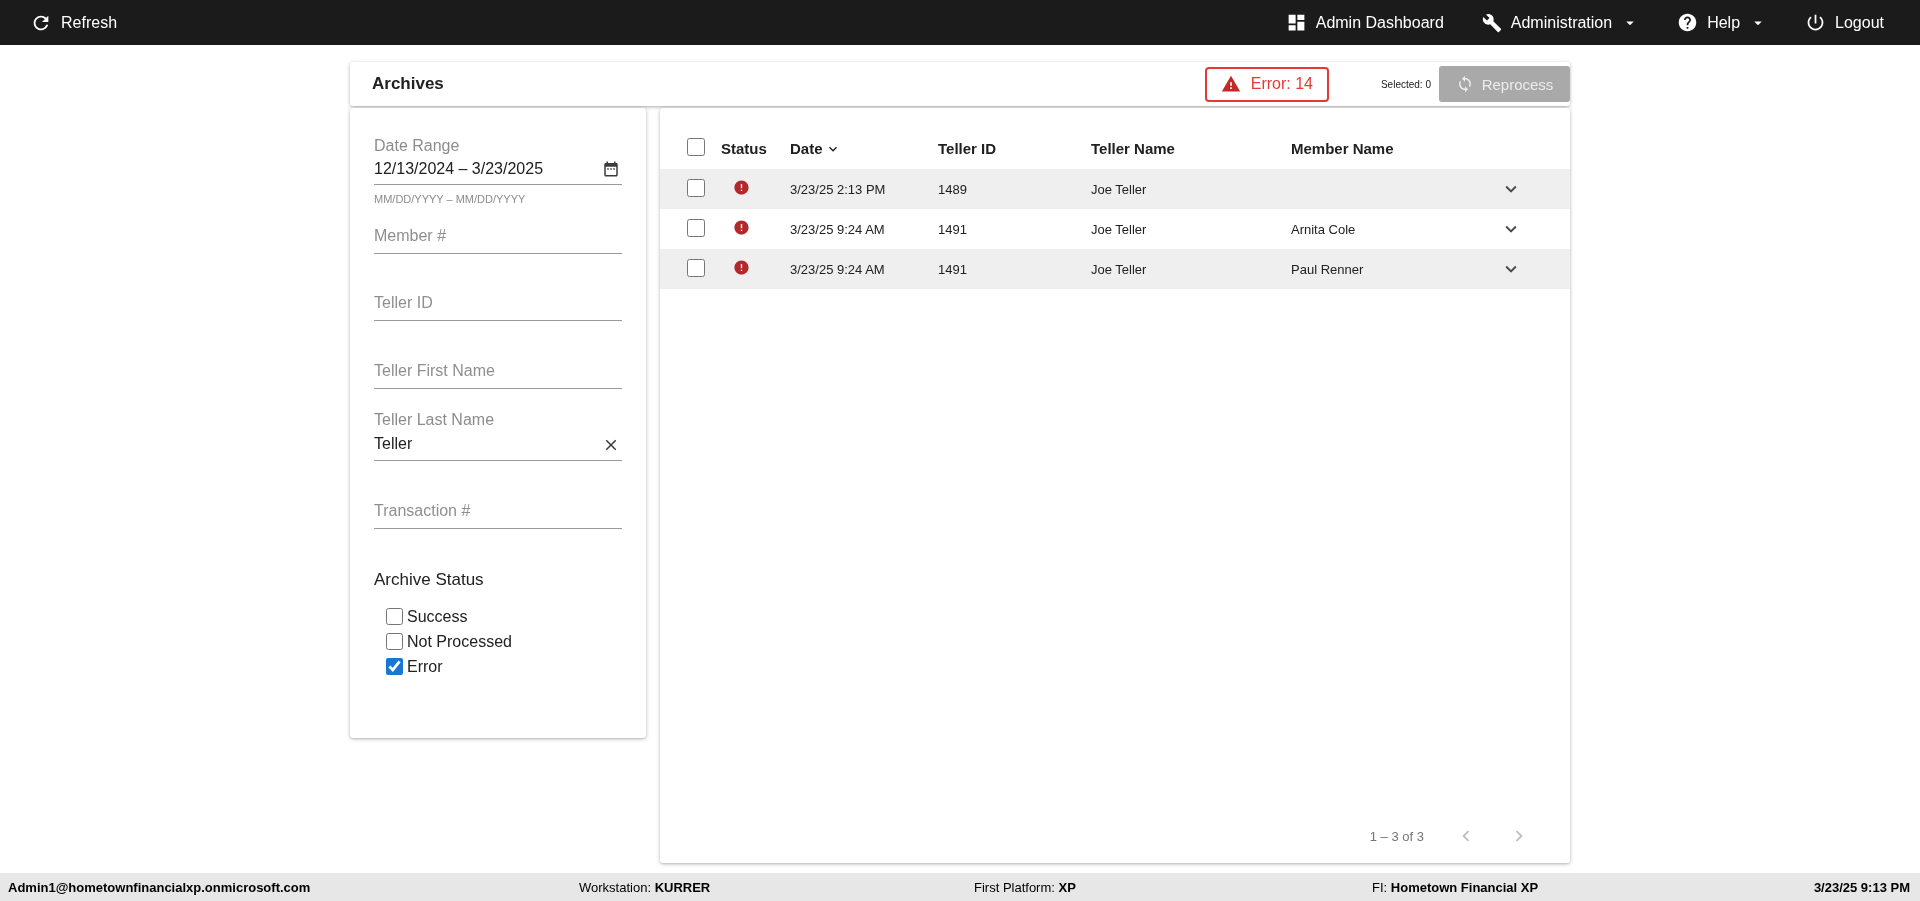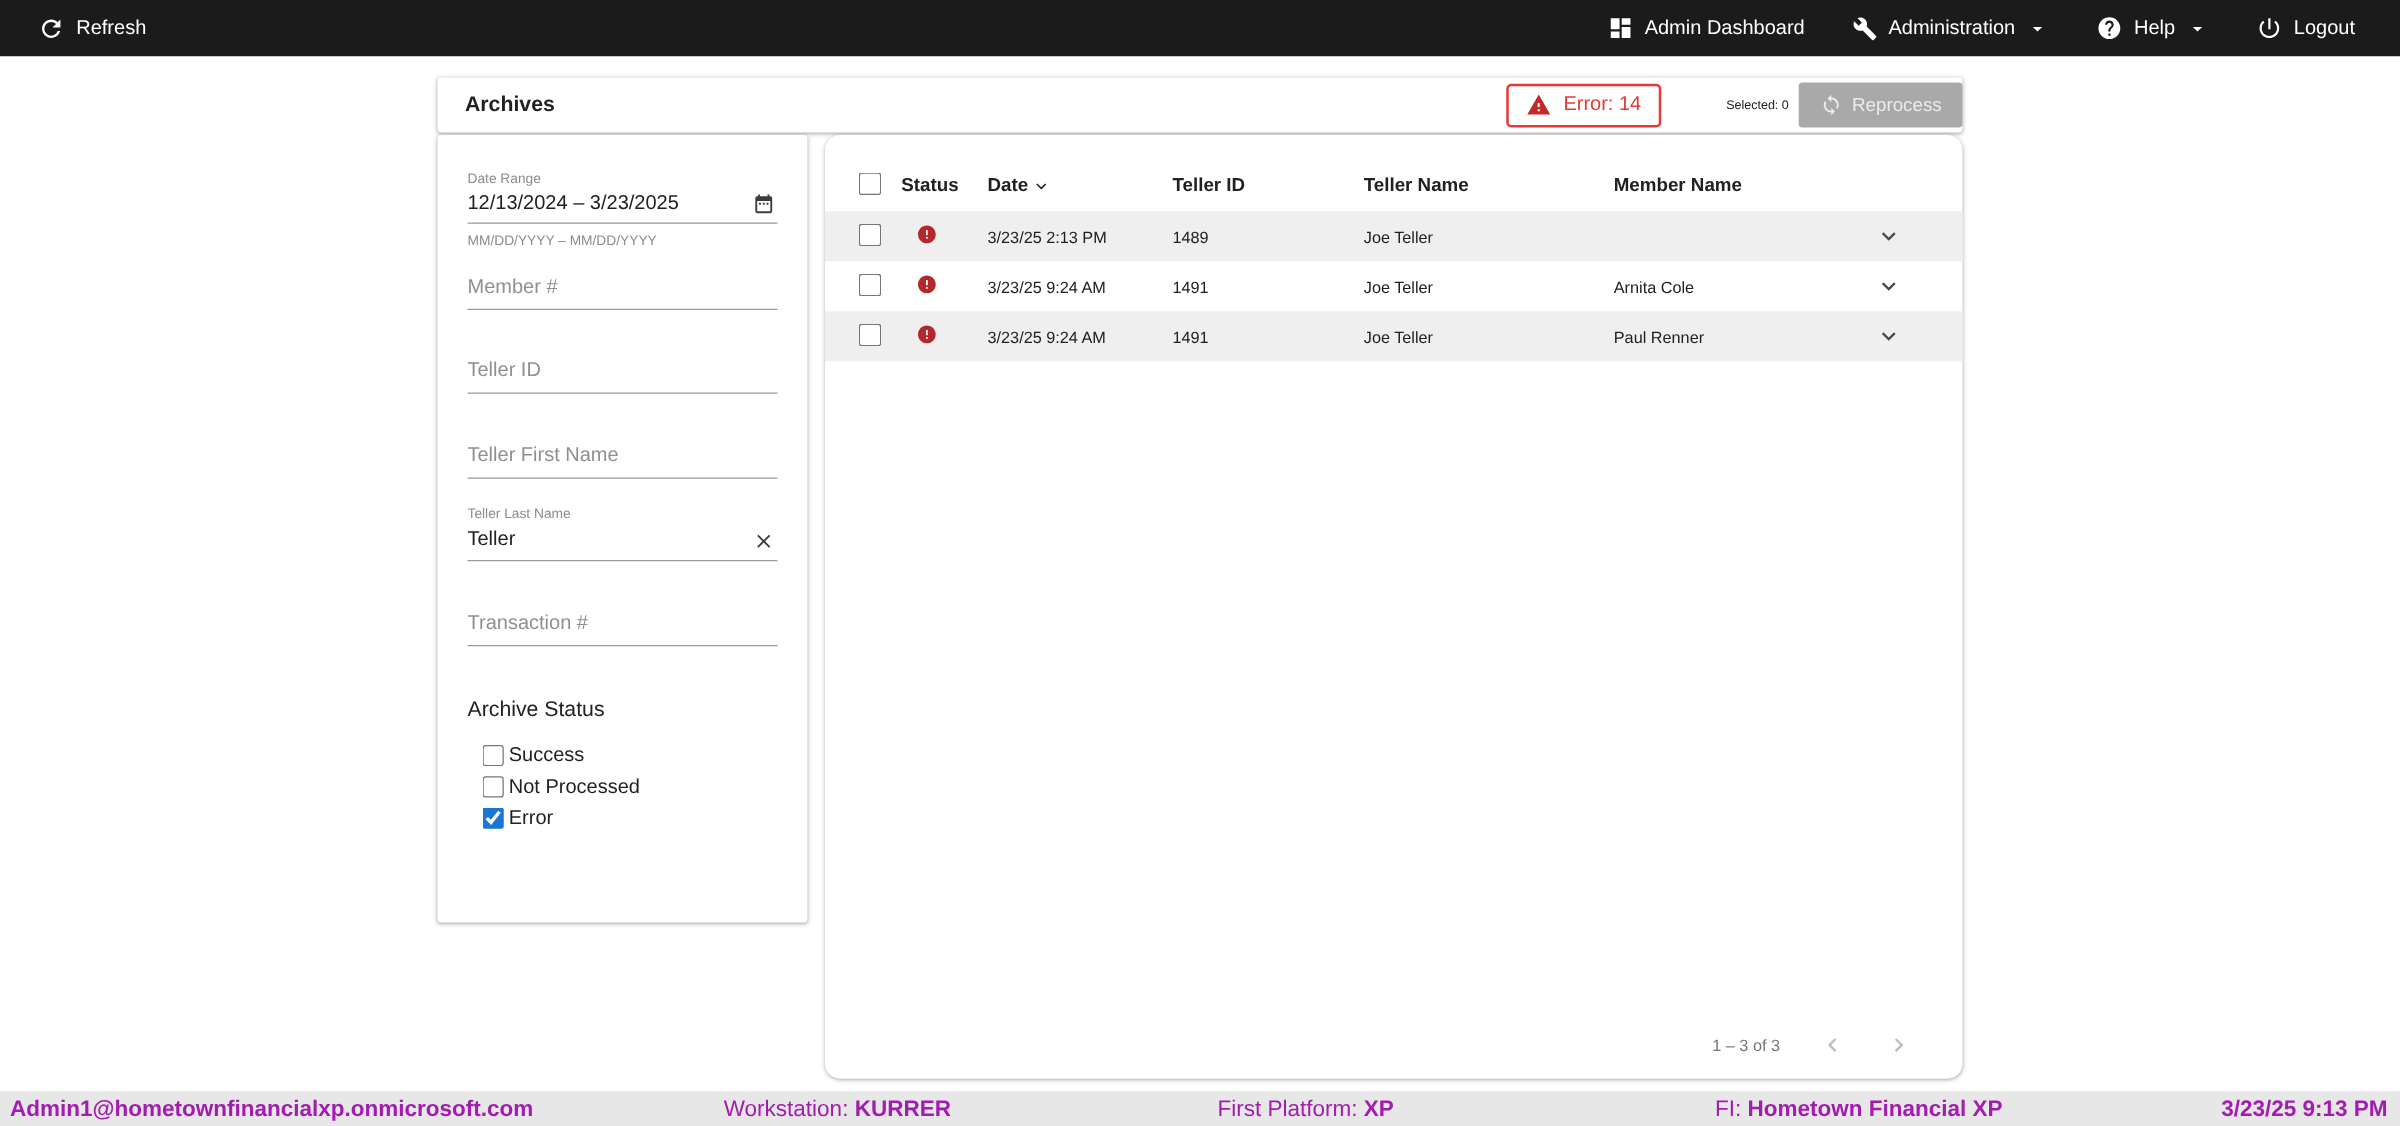--- a/index.html
+++ b/index.html
@@ -31,21 +31,21 @@
     background:#fff; }
   .selected-count { margin-left:52px; margin-right:8px; font-size:10px; color:#212121; }
   .reprocess-btn { height:36px; min-width:131px; background:#a9a9a9; color:#ececec;
     border:none; border-radius:3px; font-size:15px; display:flex; align-items:center;
     justify-content:center; gap:8px; cursor:default; }
 
   .content-row { display:flex; gap:14px; margin-top:2px; }
 
   
   .filter-card { width:296px; height:630px; padding:29px 24px 0; flex:none; }
-  .f-label { font-size:11px; color:#8c8c8c; }
+  .f-label { font-size:16px; color:#8c8c8c; }
   .f-hint { font-size:11px; color:#8c8c8c; margin-top:8px; }
   .f-value-row { display:flex; justify-content:space-between; align-items:flex-end;
     border-bottom:1px solid #9a9a9a; padding:5px 0 6px; font-size:16px; color:#212121; }
   .underline-input { width:100%; border:none; border-bottom:1px solid #9a9a9a;
     font:inherit; font-size:16px; color:#212121; padding:8px 0; background:transparent;
     outline:none; border-radius:0; }
   .underline-input::placeholder { color:#8f8f8f; }
   .date-field { margin-bottom:14px; }
   .field-member { margin-bottom:32px; }
   .field-tellerid { margin-bottom:33px; }
@@ -61,40 +61,40 @@
   .check-row { display:flex; align-items:center; gap:4px; height:25px;
     padding-left:12px; font-size:16px; }
   .check-row input { width:17px; height:17px; accent-color:#1976d2; cursor:pointer; }
   .btn-row { display:flex; justify-content:center; gap:29px; margin-top:34px; }
   .blue-btn { background:#1e88e5; color:#fff; border:none; border-radius:3px;
     height:35px; min-width:98px; font-size:15px; display:flex; align-items:center;
     justify-content:center; gap:9px; cursor:pointer; padding:0 14px;
     box-shadow:0 1px 3px rgba(0,0,0,.25); }
 
   
-  .table-card { width:910px; height:755px; position:relative; padding-top:20px; flex:none;border-radius:12px; }
+  .table-card { width:910px; height:755px; position:relative; padding-top:20px; flex:none; }
   .trow { display:grid; grid-template-columns:45px 69px 148px 153px 200px 1fr 72px;
     align-items:center; padding-left:16px; }
   .thead { height:41px; font-weight:bold; font-size:15px; color:#212121; }
   .tbody .trow { height:40px; font-size:13px; }
   .trow.shaded { background:#efefef; }
   .cb { width:18px; height:18px; accent-color:#1976d2; cursor:pointer; margin-left:11px; }
   .sort-head { display:flex; align-items:center; gap:2px; cursor:pointer;
     background:none; border:none; font:inherit; font-weight:bold; color:#212121; padding:0; }
   .status-cell .icon { margin-left:12px; }
   .iconbtn { background:none; border:none; cursor:pointer; color:#4a4a4a;
     display:flex; align-items:center; padding:2px; }
   .pagination { position:absolute; right:40px; bottom:16px; display:flex;
     align-items:center; gap:31px; color:#757575; font-size:13px; }
   .page-nav { background:none; border:none; color:#bdbdbd; display:flex;
     align-items:center; cursor:default; padding:0; }
 
   
   .statusbar { position:absolute; left:0; right:0; bottom:0; height:28px;
-    background:#e7e7e7; font-size:18px; color:#a21caf; }
+    background:#e7e7e7; font-size:13px; color:#000000; }
   .statusbar .sb-item { position:absolute; top:50%; transform:translateY(-50%);
     white-space:nowrap; }
   .sb-user { left:8px; font-weight:bold; }
   .sb-workstation { left:579px; }
   .sb-platform { left:974px; }
   .sb-fi { left:1372px; }
   .sb-date { right:10px; font-weight:bold; }
   .statusbar b { font-weight:bold; }
 </style>
 </head>

